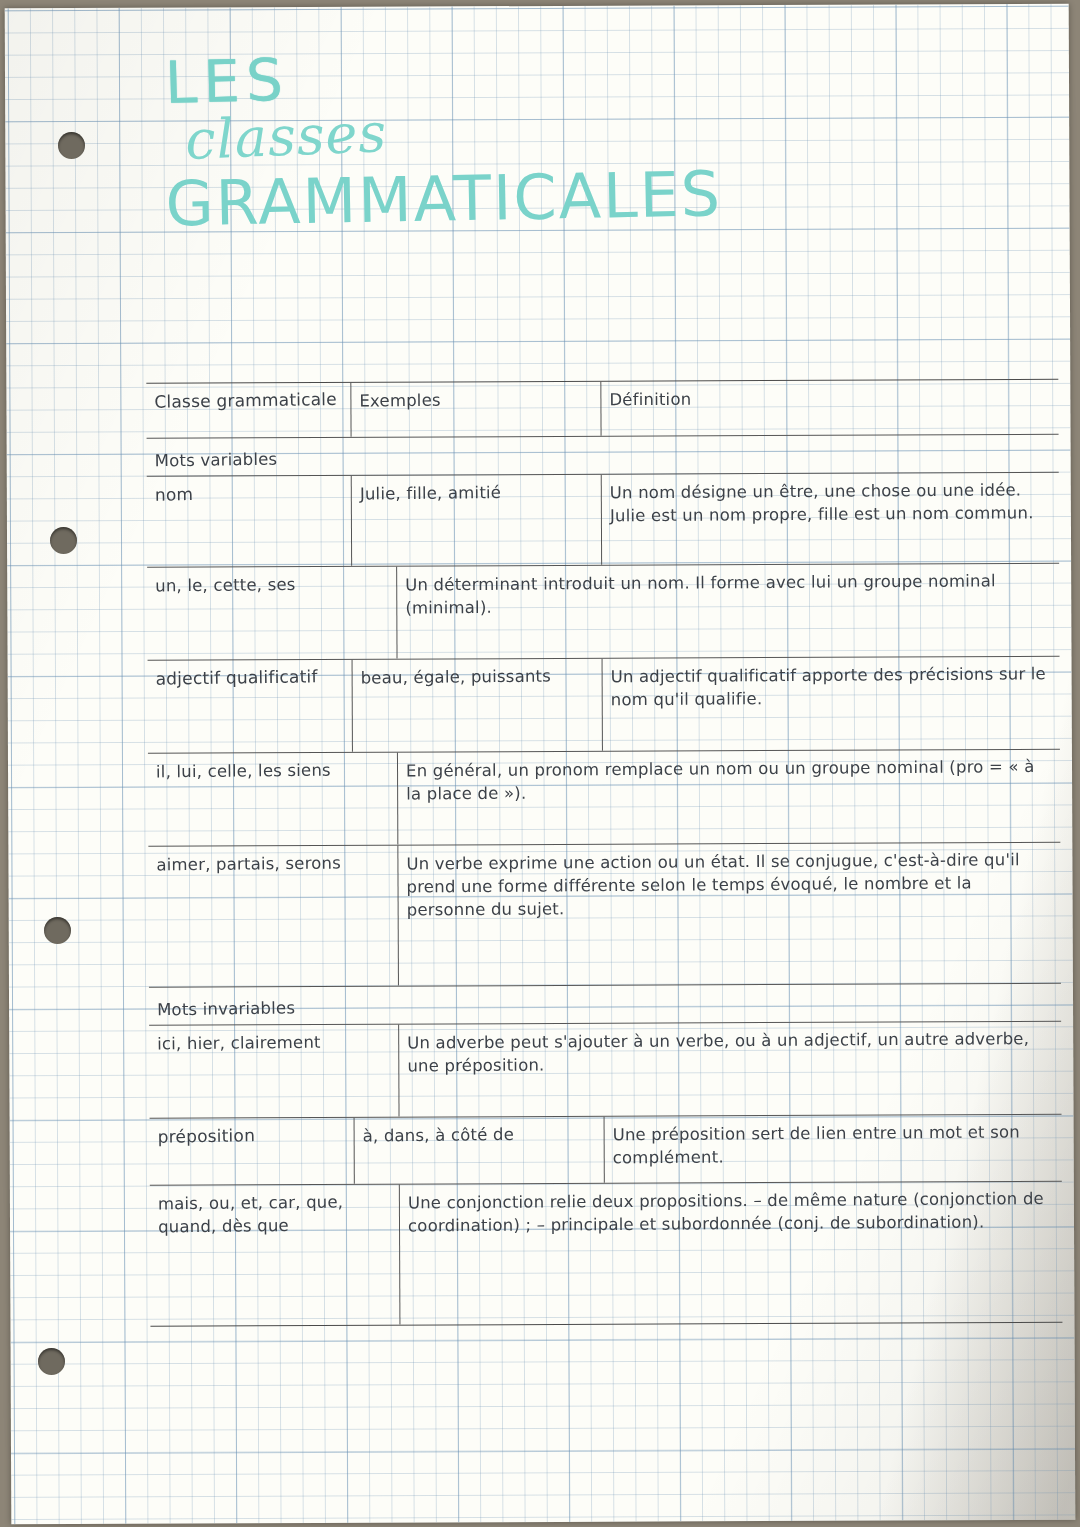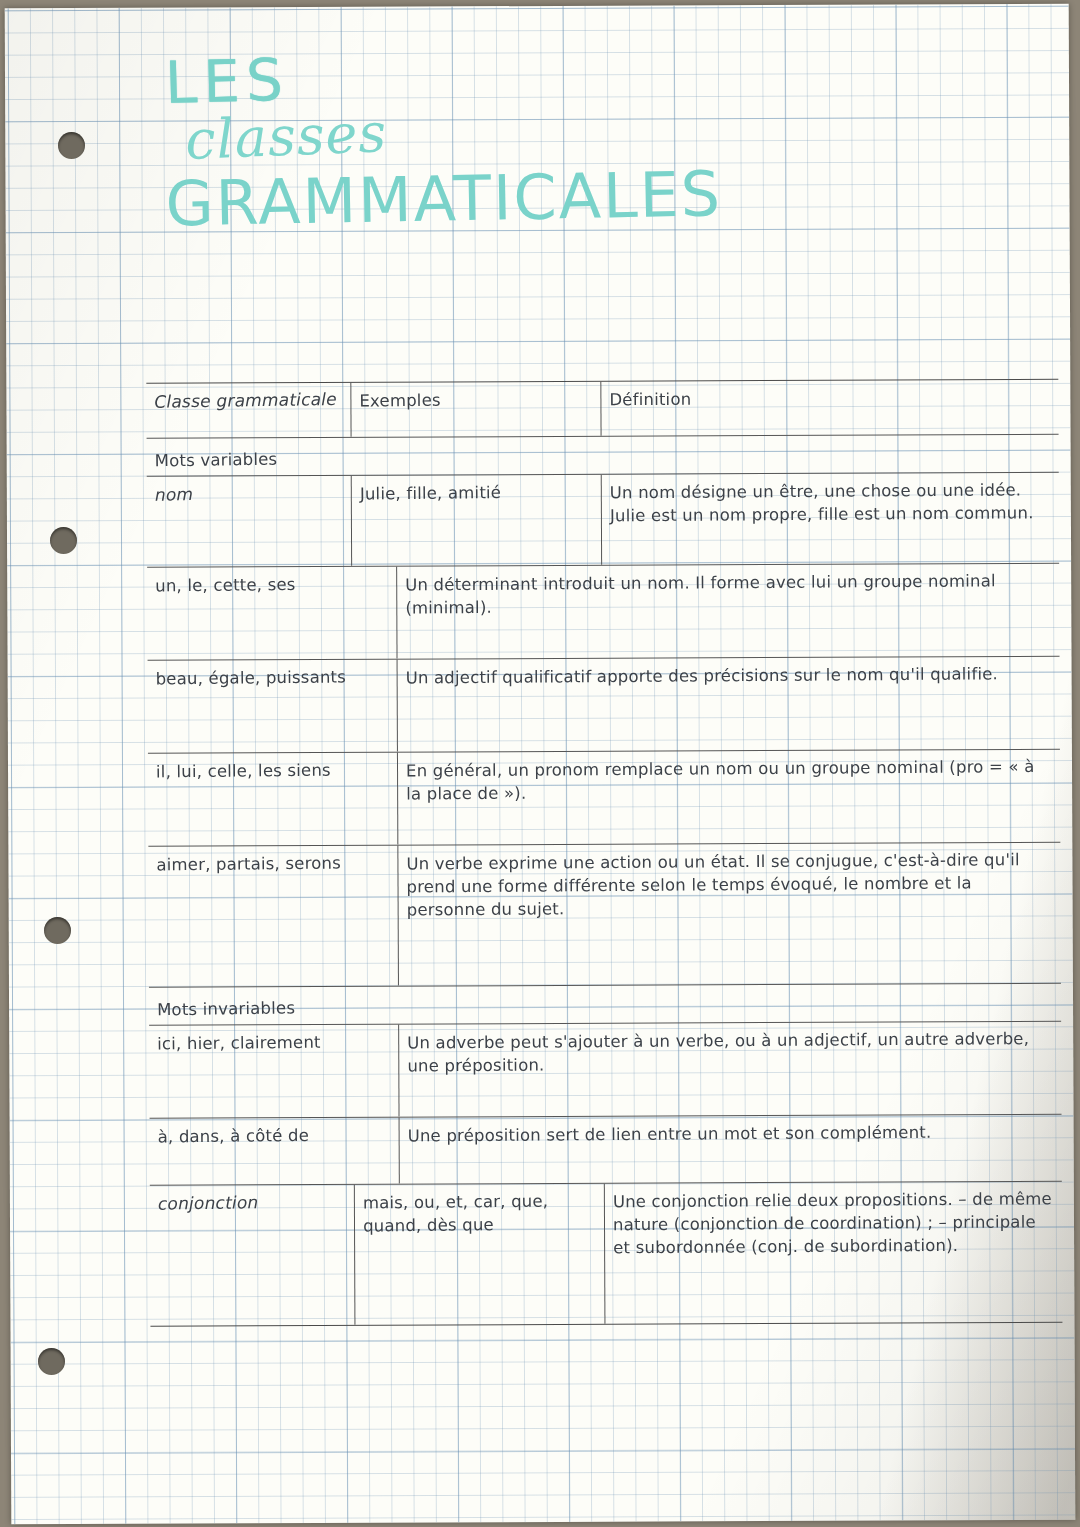--- a/index.html
+++ b/index.html
@@ -136,21 +136,21 @@
   }
   .row:last-child { border-bottom: none; }
   .cell {
     padding: 6px 8px 8px 8px;
     font-family: "DejaVu Sans", sans-serif;
     font-size: 16.5px;
     line-height: 23px;
     color: #3a3f45;
     box-sizing: border-box;
   }
-  .c1 { width: 205px; border-right: 1.4px solid #555; font-style: italic; }
+  .c1 { width: 205px; border-right: 1.4px solid #555; }
   .c2 { width: 250px; border-right: 1.4px solid #555; }
   .c3 { flex: 1; }
 
   .header .cell { font-size: 16px; color: #41464c; }
   .header { min-height: 54px; }
 
   .section-row .cell {
     width: 100%;
     border-right: none;
   }
@@ -228,20 +228,23 @@
       <div class="row tall2">
         <div class="cell c2">
           <span class="handwrite skew-b">un, le, cette, ses</span>
         </div>
         <div class="cell c3">
           <span class="handwrite skew-c">Un déterminant introduit un nom. Il forme avec lui un groupe nominal (minimal).</span>
         </div>
       </div>
 
       <div class="row tall3">
+        <div class="cell c1">
+          <span class="handwrite skew-a">adjectif qualificatif</span>
+        </div>
         <div class="cell c2">
           <span class="handwrite skew-b">beau, égale, puissants</span>
         </div>
         <div class="cell c3">
           <span class="handwrite skew-c">Un adjectif qualificatif apporte des précisions sur le nom qu'il qualifie.</span>
         </div>
       </div>
 
       <div class="row tall4">
         <div class="cell c2">
@@ -270,32 +273,32 @@
       <div class="row tall6">
         <div class="cell c2">
           <span class="handwrite skew-b">ici, hier, clairement</span>
         </div>
         <div class="cell c3">
           <span class="handwrite skew-c">Un adverbe peut s'ajouter à un verbe, ou à un adjectif, un autre adverbe, une préposition.</span>
         </div>
       </div>
 
       <div class="row tall7">
+        <div class="cell c1">
+          <span class="handwrite skew-a">préposition</span>
+        </div>
         <div class="cell c2">
           <span class="handwrite skew-b">à, dans, à côté de</span>
         </div>
         <div class="cell c3">
           <span class="handwrite skew-c">Une préposition sert de lien entre un mot et son complément.</span>
         </div>
       </div>
 
       <div class="row tall8">
-        <div class="cell c1">
-          <span class="handwrite skew-a">conjonction</span>
-        </div>
         <div class="cell c2">
           <span class="handwrite skew-b">mais, ou, et, car, que, quand, dès que</span>
         </div>
         <div class="cell c3">
           <span class="handwrite skew-c">Une conjonction relie deux propositions. – de même nature (conjonction de coordination) ; – principale et subordonnée (conj. de subordination).</span>
         </div>
       </div>
 
     </div>
   </div>

